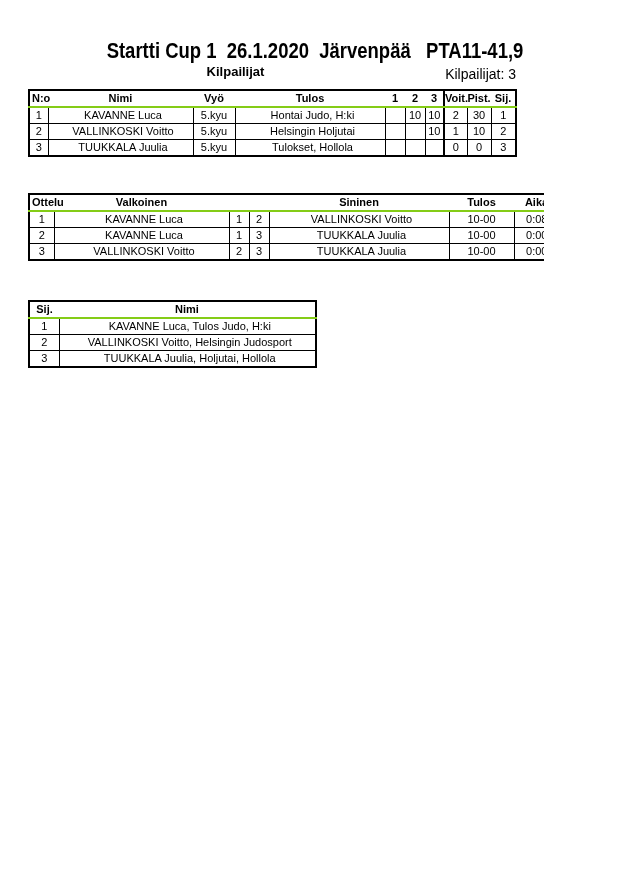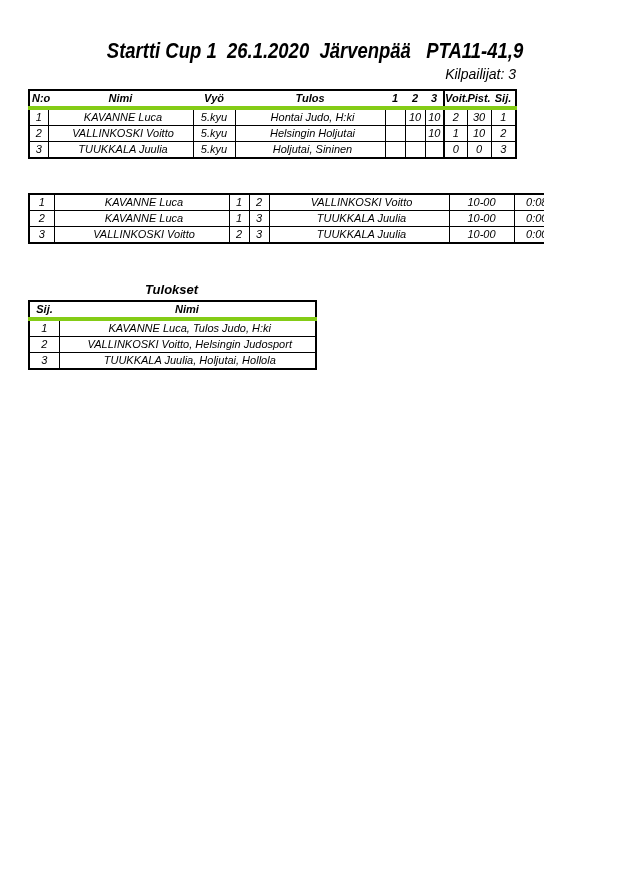--- a/index.html
+++ b/index.html
@@ -1,18 +1,18 @@
 <!DOCTYPE html>
 <html><head>
 <meta charset="utf-8">
 <style>
   html, body { margin:0; padding:0; background:#ffffff; }
   .page {
     position:relative; width:544px; height:891px; background:#ffffff;
-    color:#000; font-family:"Liberation Sans", sans-serif; overflow:hidden;font-style:italic;
+    color:#000; font-family:"Liberation Sans", sans-serif; overflow:hidden;
   }
   .title {
     position:absolute; top:38px; left:0; width:630px; text-align:center;
     font-size:22px; font-weight:bold; white-space:pre;
     transform:scaleX(0.84); transform-origin:50% 50%;
   }
   .section-title {
     position:absolute; font-size:13px; font-weight:bold; text-align:center;
     white-space:nowrap;
   }
@@ -28,36 +28,37 @@
   #t-kilpailijat { left:28px; top:89px;  width:487px; }
   #t-ottelut     { left:28px; top:193px; width:531px; }
   #t-tulokset    { left:28px; top:300px; width:287px; }
 
   .tbl th, .tbl td {
     font-size:11px; line-height:15px; box-sizing:border-box;
     white-space:nowrap; overflow:visible; vertical-align:middle; padding:0;
   }
   .tbl th {
     height:17px; font-weight:bold; text-align:center;
-    border:none; border-bottom:4px solid #84cc16;
+    border:none; border-bottom:2px solid #84cc16;
   }
   .tbl td { height:16px; border:1px solid #000; }
   .tbl .sep { border-left:2px solid #000 !important; }
   .tbl .l  { text-align:center; padding-left:5px; }
   .tbl .c  { text-align:center; }
   .tbl th.hl { text-align:left; padding-left:2px; }
 </style>
 </head>
 <body>
 
 <div class="page">
 
   <div class="title">Startti Cup 1  26.1.2020  Järvenpää   PTA11-41,9</div>
   <div class="participants">Kilpailijat: 3</div>
 
+  <div class="section-title" id="st-kilpailijat">Kilpailijat</div>
 
   <table class="tbl" id="t-kilpailijat">
     <colgroup>
       <col style="width:19px">
         <col style="width:145px">
         <col style="width:42px">
         <col style="width:150px">
       <col style="width:20px">
         <col style="width:20px">
         <col style="width:19px">
@@ -99,21 +100,21 @@
       <td class="c"></td>
       <td class="c">10</td>
       <td class="c sep">1</td>
       <td class="c">10</td>
       <td class="c">2</td>
     </tr>
     <tr>
       <td class="c">3</td>
       <td class="l">TUUKKALA Juulia</td>
       <td class="c">5.kyu</td>
-      <td class="l">Holjutai, Sininen</td>
+      <td class="l">Tulokset, Hollola</td>
       <td class="c"></td>
       <td class="c"></td>
       <td class="c"></td>
       <td class="c sep">0</td>
       <td class="c">0</td>
       <td class="c">3</td>
     </tr>
   </tbody>
     </table>
 
@@ -122,20 +123,29 @@
     <colgroup>
       <col style="width:25px">
         <col style="width:175px">
         <col style="width:20px">
         <col style="width:20px">
       <col style="width:180px">
         <col style="width:65px">
         <col style="width:46px">
     </colgroup>
     <tbody>
+        <tr>
+      <th class="hl">Ottelu</th>
+      <th>Valkoinen</th>
+      <th></th>
+      <th></th>
+      <th>Sininen</th>
+      <th>Tulos</th>
+      <th>Aika</th>
+    </tr>
     <tr>
       <td class="c">1</td>
       <td class="l">KAVANNE Luca</td>
       <td class="c">1</td>
       <td class="c">2</td>
       <td class="l">VALLINKOSKI Voitto</td>
       <td class="c">10-00</td>
       <td class="c">0:08</td>
     </tr>
     <tr>
@@ -152,21 +162,20 @@
       <td class="l">VALLINKOSKI Voitto</td>
       <td class="c">2</td>
       <td class="c">3</td>
       <td class="l">TUUKKALA Juulia</td>
       <td class="c">10-00</td>
       <td class="c">0:00</td>
     </tr>
   </tbody>
     </table>
 
-  <div class="section-title" id="st-tulokset">Tulokset</div>
 
   <table class="tbl" id="t-tulokset">
     <colgroup>
         <col style="width:30px">
         <col style="width:257px">
       </colgroup>
     <tbody>
         <tr>
       <th>Sij.</th>
       <th>Nimi</th>

